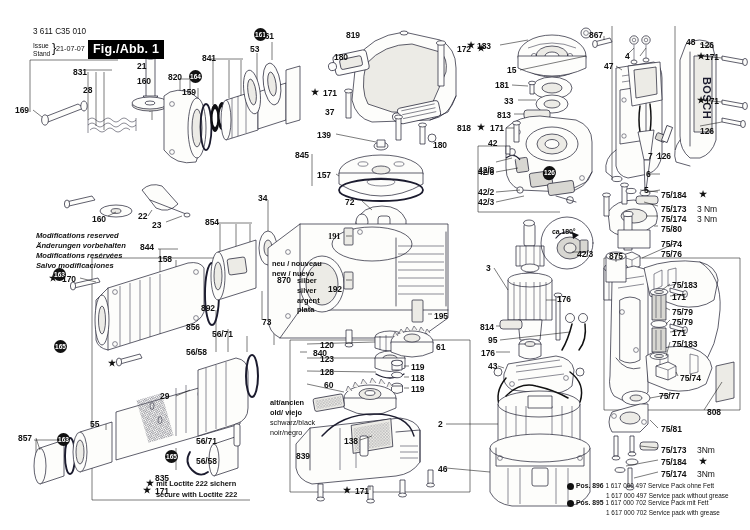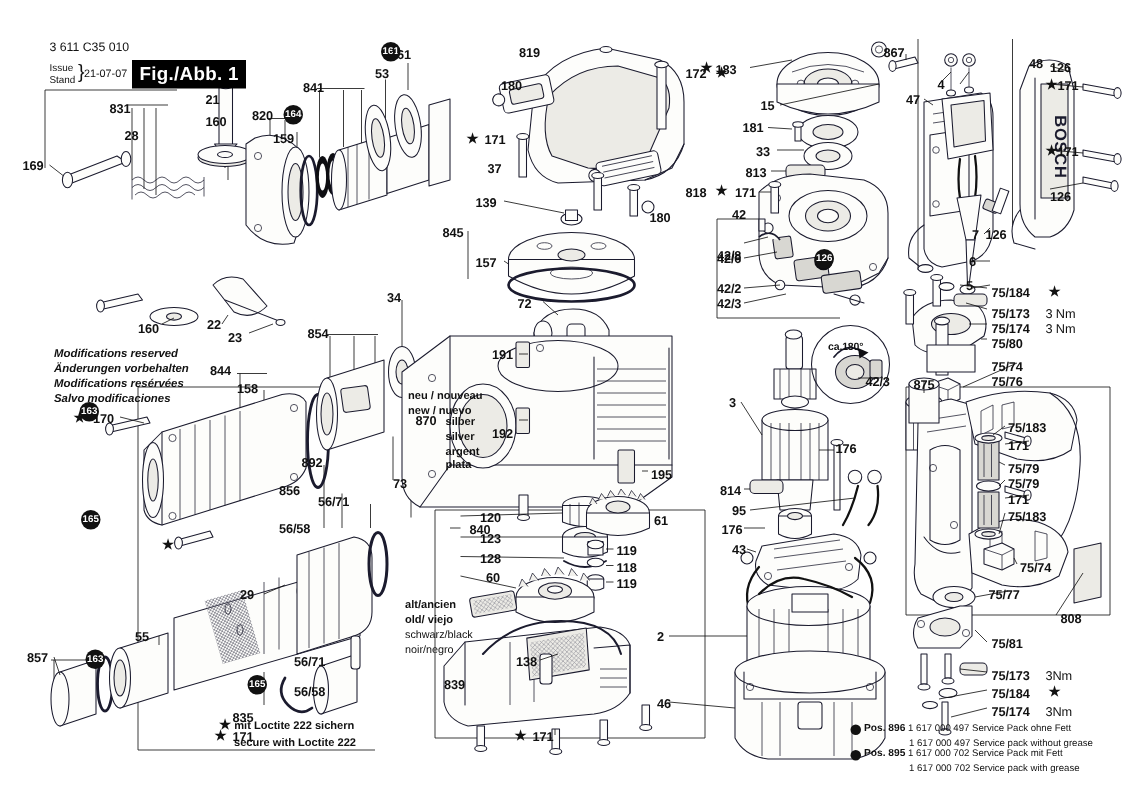--- a/index.html
+++ b/index.html
@@ -801,21 +801,21 @@
       <div class="lbl" style="left: 334px; top: 53px;">180</div>
       <div class="lbl" style="left: 457px; top: 45px;">172</div>
       <div class="lbl" style="left: 323px; top: 89px;">171</div>
       <div class="lbl" style="left: 325px; top: 108px;">37</div>
       <div class="lbl" style="left: 457px; top: 124px;">818</div>
       <div class="lbl" style="left: 433px; top: 141px;">180</div>
       <div class="lbl" style="left: 317px; top: 131px;">139</div>
       <div class="lbl" style="left: 295px; top: 151px;">845</div>
       <div class="lbl" style="left: 317px; top: 171px;">157</div>
       <div class="lbl" style="left: 345px; top: 198px;">72</div>
-      <div class="lbl" style="left: 328px; top: 232px;">191</div>
+      <div class="lbl" style="left: 328px; top: 232px; font-family: Liberation Serif, serif;">191</div>
       <div class="lbl" style="left: 328px; top: 285px;">192</div>
       <div class="lbl" style="left: 434px; top: 312px;">195</div>
       <div class="lbl" style="left: 291px; top: 349px; padding-left: 22px;">840</div>
       <div class="lbl" style="left: 320px; top: 341px;">120</div>
       <div class="lbl" style="left: 320px; top: 355px;">123</div>
       <div class="lbl" style="left: 320px; top: 368px;">128</div>
       <div class="lbl" style="left: 324px; top: 381px;">60</div>
       <div class="lbl" style="left: 436px; top: 343px;">61</div>
       <div class="lbl" style="left: 411px; top: 363px;">119</div>
       <div class="lbl" style="left: 411px; top: 374px;">118</div>

